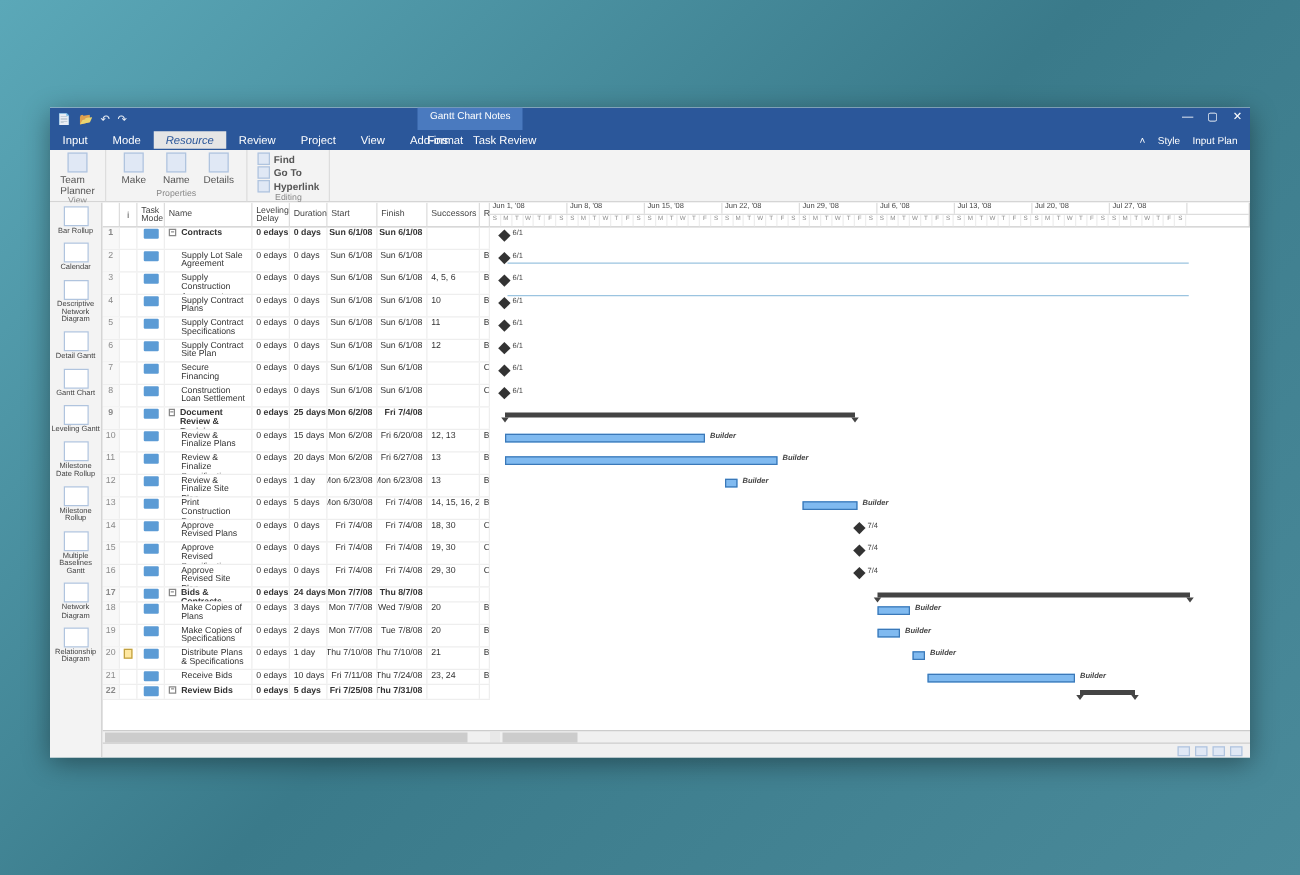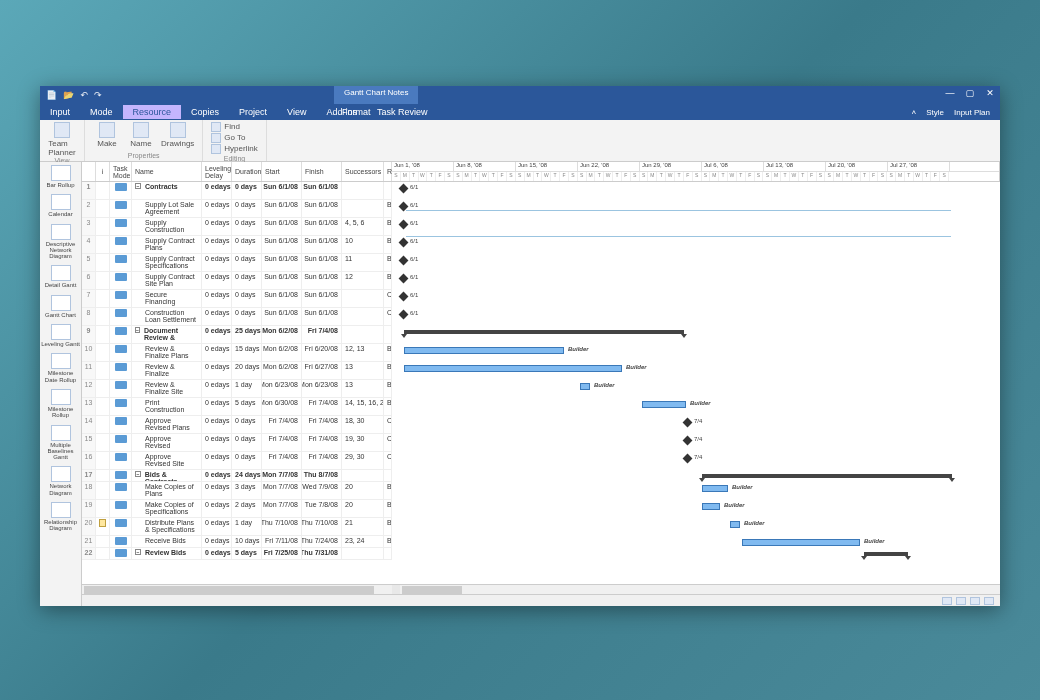--- a/index.html
+++ b/index.html
@@ -78,22 +78,23 @@
     font-size: 9px;
     height: 16px;
     align-items: center;
     position: relative;
   }
   .ribbontabs .tab {
     padding: 2px 10px;
     cursor: pointer;
   }
   .ribbontabs .tab.active {
-    background: #c4b5fd;
+    background: #e5e5e5;
     color: #2b579a;
+    font-style: italic;
   }
   .ribbontabs .tab.context {
     position: absolute;
     left: 292px;
   }
   .ribbontabs .right {
     position: absolute;
     right: 10px;
     display: flex;
     gap: 10px;
@@ -126,24 +127,25 @@
   }
   .ribbon-btn .icon {
     width: 16px;
     height: 16px;
     background: #e0e8f5;
     border: 1px solid #b0c4de;
     margin-bottom: 1px;
   }
   .ribbon-list .item {
     display: flex;
-    align-items: flex-start;
+    align-items: flex-end;
     gap: 3px;
     margin-bottom: 1px;
     color: #555;
+    font-weight: bold;
   }
   .ribbon-list .item .mini-icon {
     width: 10px;
     height: 10px;
     background: #e0e8f5;
     border: 1px solid #b0c4de;
   }
   .ribbon-group-label {
     text-align: center;
     color: #888;
@@ -413,21 +415,21 @@
       <div>—</div>
       <div>▢</div>
       <div>✕</div>
     </div>
   </div>
 
   <div class="ribbontabs">
     <div class="tab">Input</div>
     <div class="tab">Mode</div>
     <div class="tab active">Resource</div>
-    <div class="tab">Copies</div>
+    <div class="tab">Review</div>
     <div class="tab">Project</div>
     <div class="tab">View</div>
     <div class="tab">Add-ins</div>
     <div class="tab">Task Review</div>
     <div class="tab context">Format</div>
     <div class="right">
       <span>˄</span>
       <span>Style</span>
       <span>Input Plan</span>
     </div>
@@ -449,21 +451,21 @@
         <div class="ribbon-btn">
           <div class="icon"></div>
           <span>Make</span>
         </div>
         <div class="ribbon-btn">
           <div class="icon"></div>
           <span>Name</span>
         </div>
         <div class="ribbon-btn">
           <div class="icon"></div>
-          <span>Drawings</span>
+          <span>Details</span>
         </div>
       </div>
       <div class="ribbon-group-label">Properties</div>
     </div>
     <div class="ribbon-group">
       <div class="ribbon-list">
         <div class="item">
             <div class="mini-icon"></div>
             <span>Find</span>
           </div>

